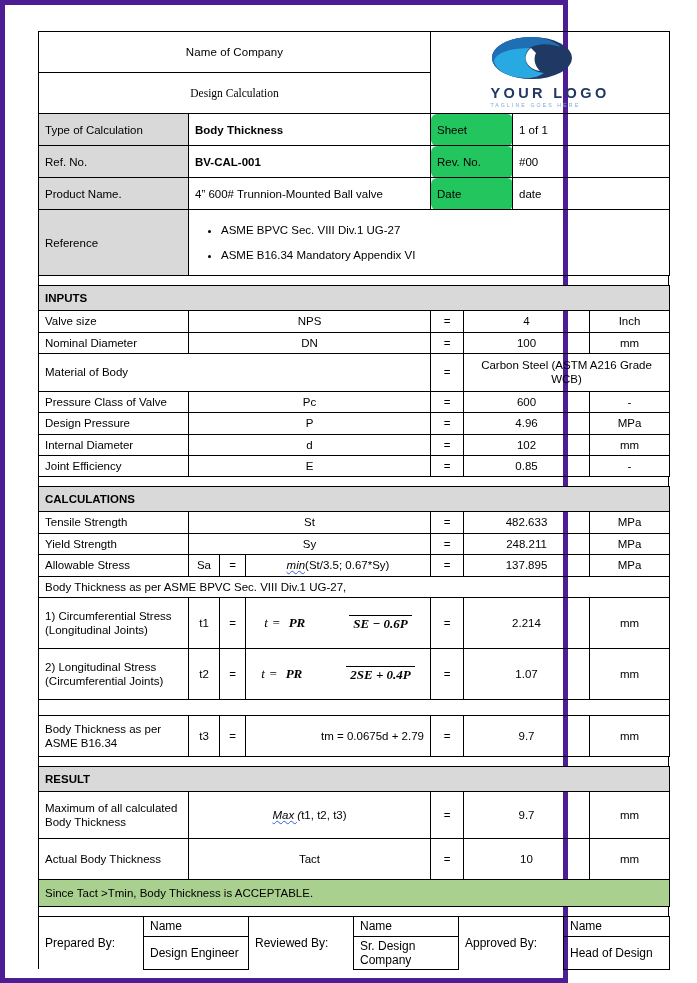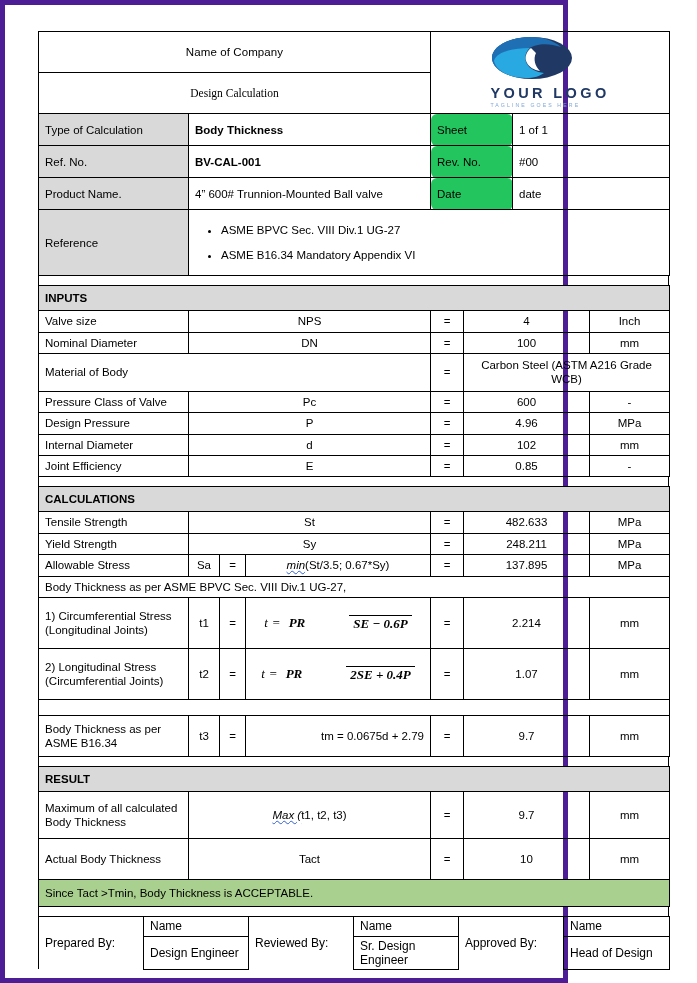--- a/index.html
+++ b/index.html
@@ -452,20 +452,20 @@
           <tr>
       <td class="sig-label" rowspan="2">Prepared By:</td>
       <td>Name</td>
       <td class="sig-label" rowspan="2">Reviewed By:</td>
       <td>Name</td>
       <td class="sig-label" rowspan="2">Approved By:</td>
       <td>Name</td>
     </tr>
     <tr>
       <td>Design Engineer</td>
-      <td>Sr. Design Engineer</td>
+      <td>Sr. Design Company</td>
       <td>Head of Design</td>
     </tr>
   </tbody>
       </table>
 
 </div>
 </div>
 
 </body></html>

